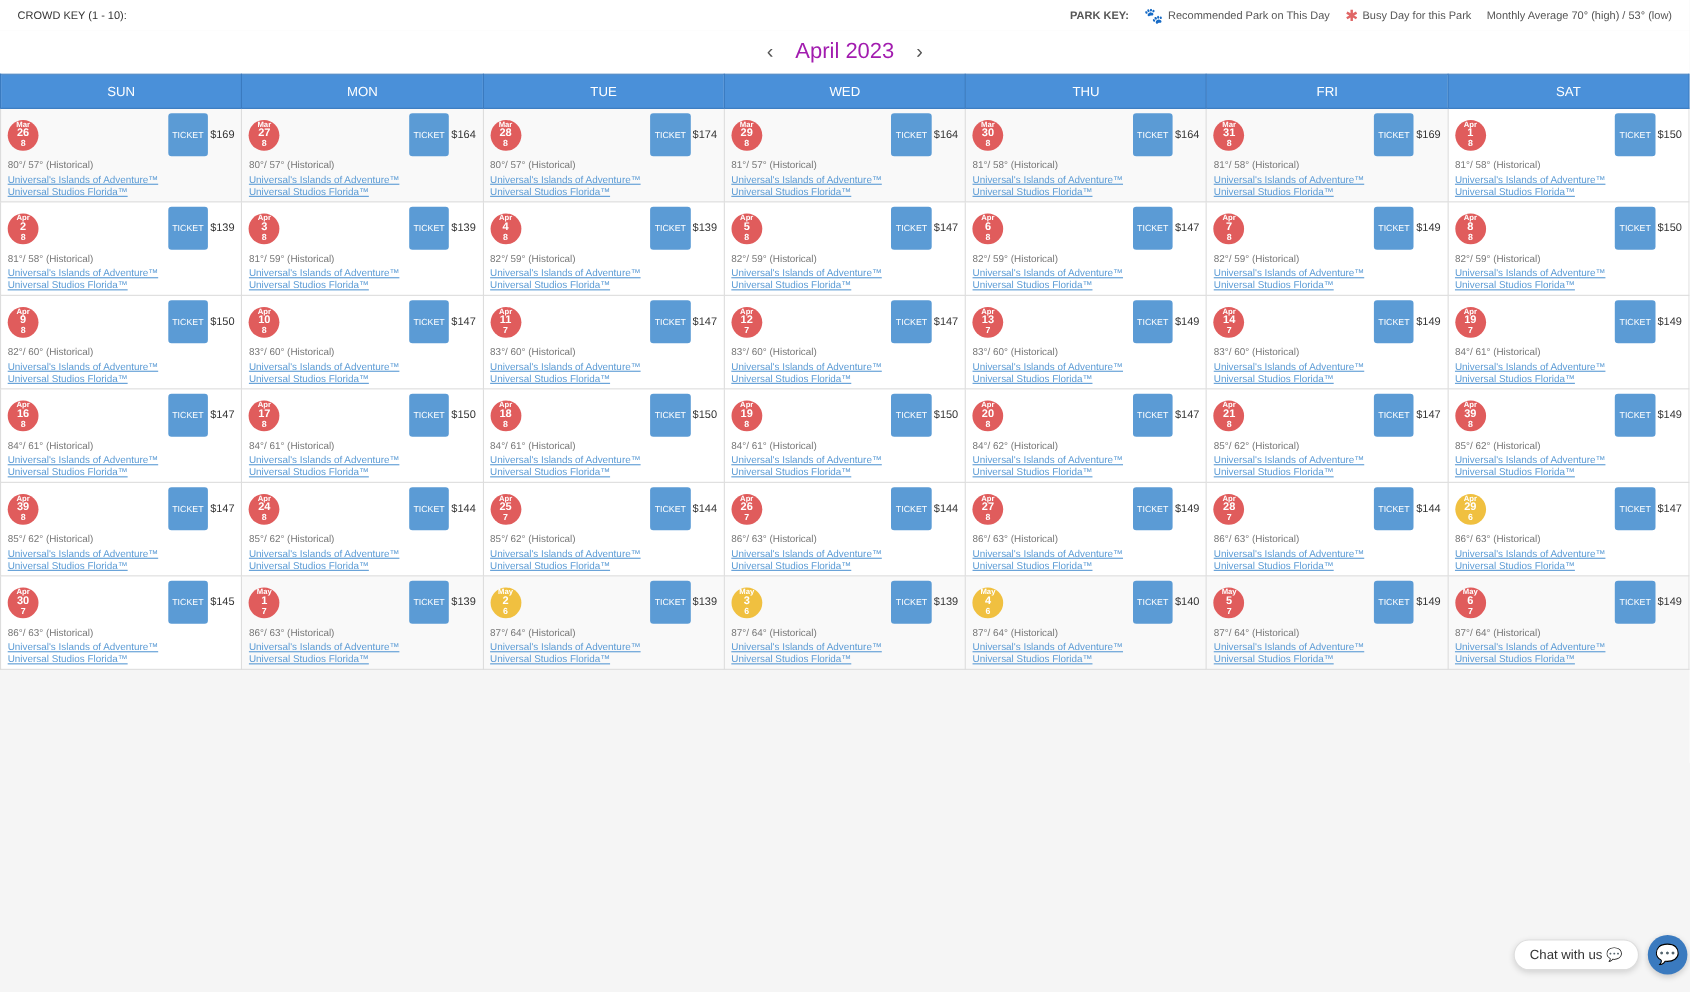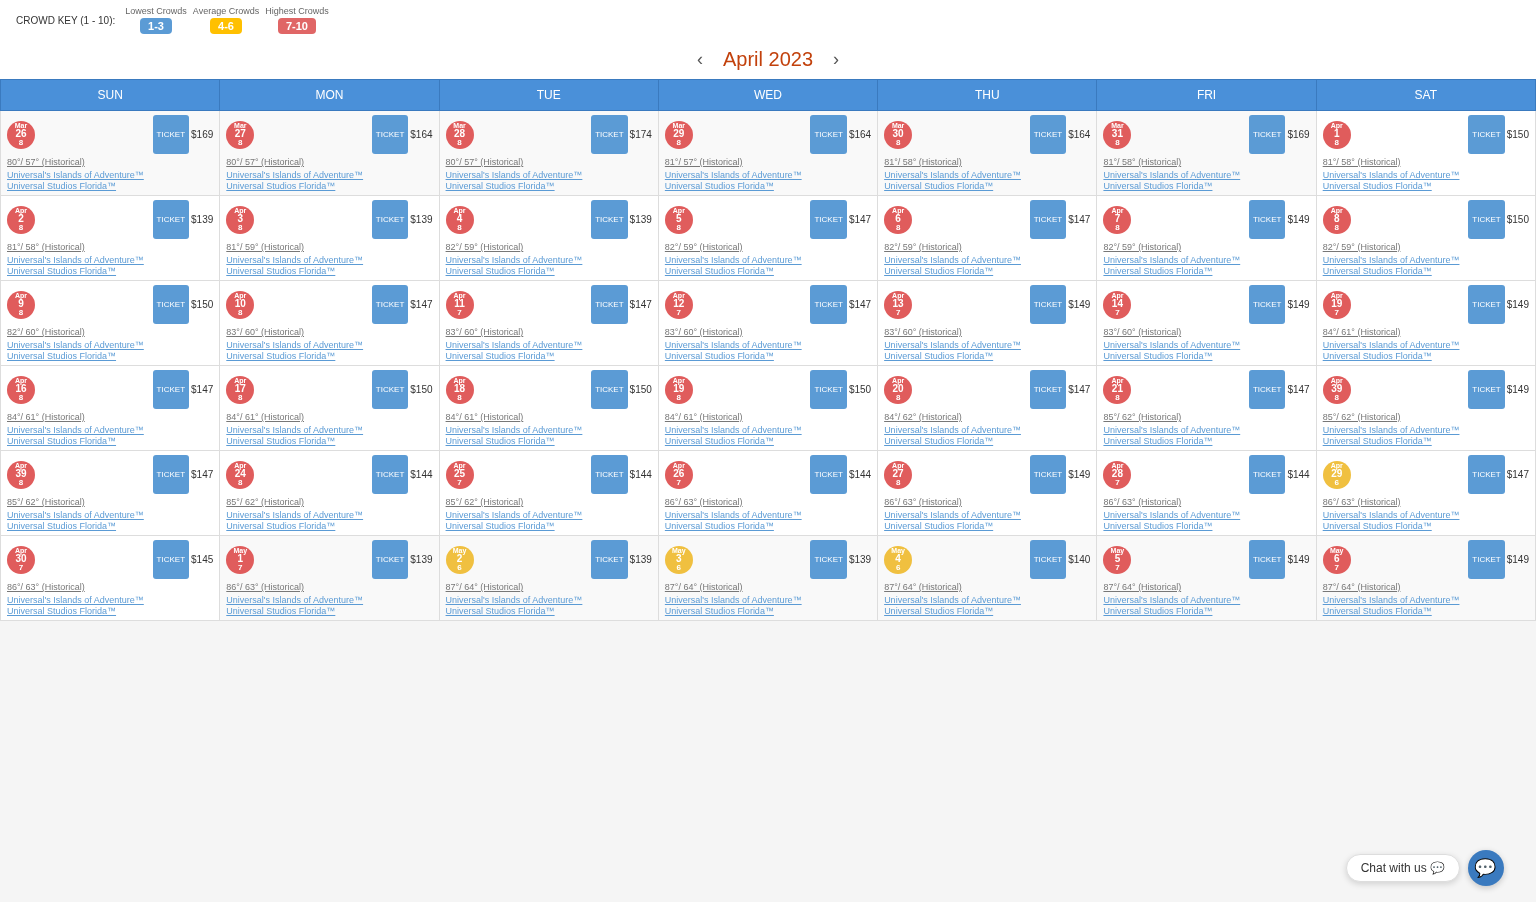--- a/index.html
+++ b/index.html
@@ -87,21 +87,21 @@
       justify-content: center;
       padding: 8px 0;
       gap: 20px;
       background: #fff;
       font-size: 18px;
     }
 
     .calendar-nav .month-title {
       font-size: 20px;
       font-weight: normal;
-      color: #c2410c;
+      color: #a21caf;
     }
 
     .nav-arrow {
       cursor: pointer;
       color: #555;
       font-size: 18px;
       user-select: none;
     }
 
     .calendar-grid {
@@ -189,35 +189,34 @@
 
     .price-text {
       font-size: 10px;
       color: #333;
     }
 
     .weather-text {
       font-size: 9px;
       color: #777;
       margin: 3px 0;
-      text-decoration: underline;
     }
 
     .park-link {
       font-size: 9px;
       color: #5b9bd5;
       cursor: pointer;
       display: block;
       margin-top: 1px;
     }
 
     .chat-widget {
       position: fixed;
       bottom: 16px;
-      right: 32px;
+      right: 2px;
       display: flex;
       align-items: center;
       gap: 8px;
     }
 
     .chat-label {
       background: #fff;
       border: 1px solid #ddd;
       border-radius: 20px;
       padding: 6px 14px;
@@ -239,34 +238,32 @@
       box-shadow: 0 2px 6px rgba(0,0,0,0.2);
       cursor: pointer;
     }
   </style>
 </head>
 <body>
 
 <div class="top-bar">
   <div class="crowd-key-section">
     <span class="crowd-key-label">CROWD KEY (1 - 10):</span>
-    <div class="crowd-legend">
-      <div class="crowd-item">
-        <span>Lowest Crowds</span>
-        <span class="crowd-badge crowd-low">1-3</span>
-      </div>
-      <div class="crowd-item">
-        <span>Average Crowds</span>
-        <span class="crowd-badge crowd-mid">4-6</span>
-      </div>
-      <div class="crowd-item">
-        <span>Highest Crowds</span>
-        <span class="crowd-badge crowd-high">7-10</span>
-      </div>
+  </div>
+  <div class="park-key-section">
+    <span class="park-key-title">PARK KEY:</span>
+    <div class="park-key-item">
+      <span class="recommended-dot">🐾</span>
+      <span>Recommended Park on This Day</span>
     </div>
+    <div class="park-key-item">
+      <span class="busy-dot">✱</span>
+      <span>Busy Day for this Park</span>
+    </div>
+    <span>Monthly Average 70° (high) / 53° (low)</span>
   </div>
 </div>
 
 <div class="calendar-nav">
   <span class="nav-arrow">‹</span>
   <span class="month-title">April 2023</span>
   <span class="nav-arrow">›</span>
 </div>
 
 <table class="calendar-grid">

